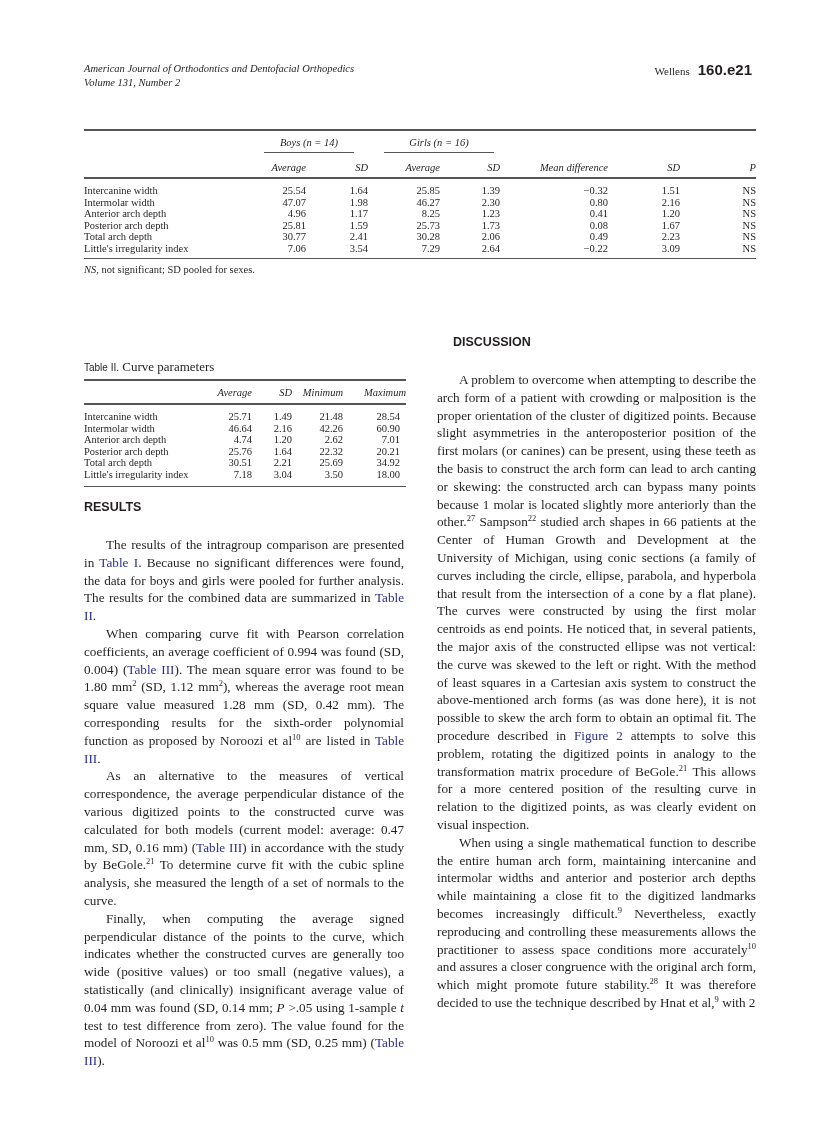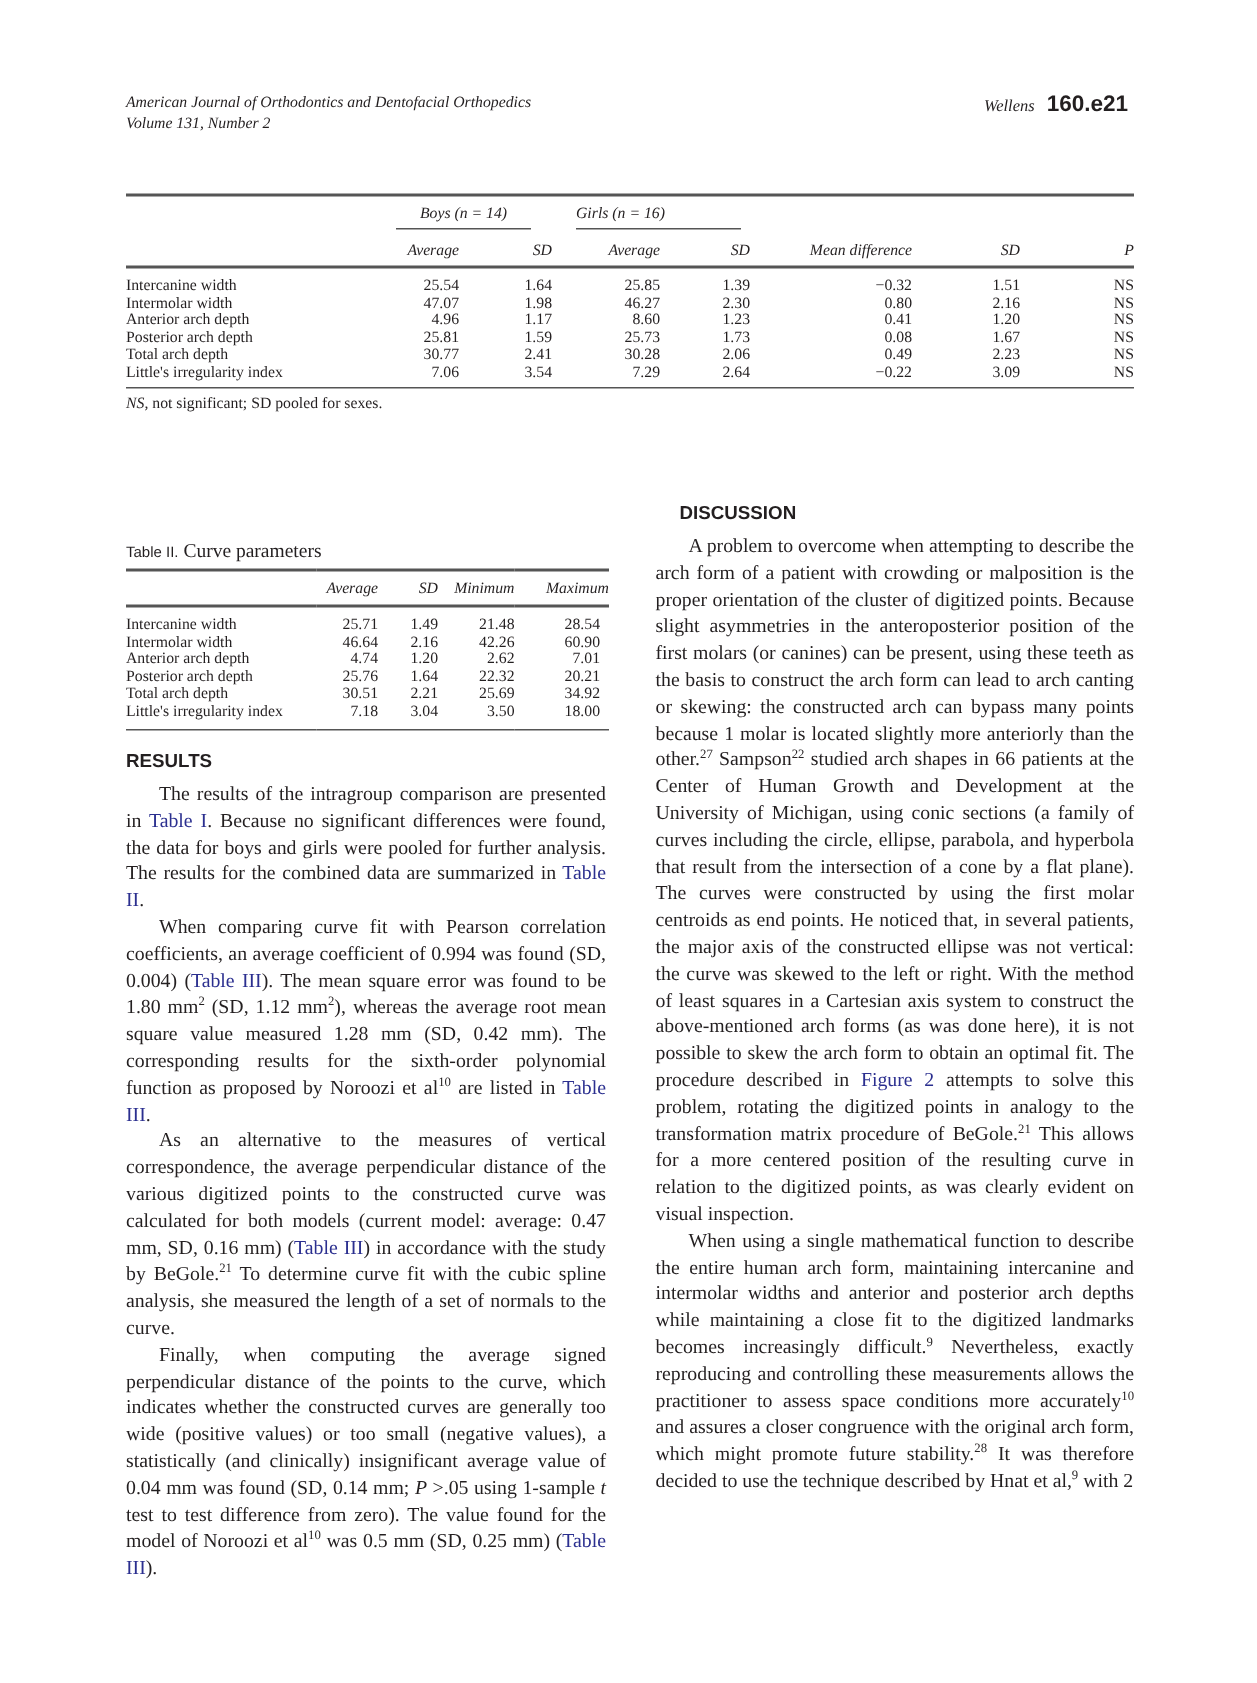--- a/index.html
+++ b/index.html
@@ -1,19 +1,19 @@
 <!DOCTYPE html>
 <html><head>
 <meta charset="utf-8">
 <style>
   html, body { margin:0; padding:0; background:#ffffff; }
   body { width:838px; height:1122px; position:relative; overflow:hidden; color:#231f20; font-family:"Liberation Serif", serif; }
   .hdr-left { position:absolute; left:84px; top:62px; font-style:italic; font-size:10.5px; line-height:13.5px; }
   .hdr-right { position:absolute; right:86px; top:61px; font-size:11px; }
-  .hdr-right .auth { font-style:italic; margin-right:8px; }
+  .hdr-right .auth { margin-right:8px; }
   .hdr-right .page { font-family:Liberation Sans, sans-serif; font-weight:bold; font-size:15px; }
 
   .tcap { font-size:13px; }
   .tcap .tl { font-family:"Liberation Sans", sans-serif; font-size:10px; }
   table { border-collapse:collapse; font-size:10.5px; }
   td, th { padding:0; font-weight:normal; }
   .rule-thick { border-top:2px solid #555; }
 
   #t1 { position:absolute; left:84px; top:125px; width:672px; }
   #t1 table { width:672px; }
@@ -29,21 +29,21 @@
   .foot i { font-style:italic; }
 
   #t2 { position:absolute; left:84px; top:335px; width:322px;margin-top:24px; }
   #t2 table { width:322px; }
   #t2 thead th { font-style:italic; height:22px; }
   #t2 tbody td { height:11.6px; line-height:11.6px; }
   #t2 tbody tr:first-child td { padding-top:6px; }
   #t2 tbody tr:last-child td { padding-bottom:5px; }
 
   .sec { font-family:"Liberation Sans", sans-serif; font-weight:bold; font-size:12.5px; position:absolute;padding-left:16px; }
-  .col { position:absolute; font-size:13.2px; line-height:17.8px; text-align:justify; }
+  .col { position:absolute; font-size:13.2px; line-height:17.8px; text-align:justify;margin-top:16px; }
   .col p { margin:0; text-indent:22px; }
   .lnk { color:#2b2f8f; }
   sup { font-size:8.5px; line-height:0; vertical-align:5px; }
 </style>
 </head>
 <body>
 
 <div class="hdr-left">
   <div>American Journal of Orthodontics and Dentofacial Orthopedics</div>
   <div>Volume 131, Number 2</div>
@@ -63,21 +63,21 @@
         <col style="width:108px">
         <col style="width:72px">
         <col style="width:76px">
     </colgroup>
     <thead>
       <tr class="grp rule-thick">
         <th></th>
         <th colspan="2" style="text-align:center;">
             <div class="u" style="margin:0 14px 0 30px; padding-bottom:4px;">Boys (n = 14)</div>
           </th>
-        <th colspan="2" style="text-align:left;">
+        <th colspan="2" style="text-align:center;">
             <div class="u" style="margin:0 6px 0 16px; padding-bottom:4px;">Girls (n = 16)</div>
           </th>
         <th></th>
           <th></th>
           <th></th>
       </tr>
       <tr class="sub">
         <th></th>
         <th class="num">Average</th>
         <th class="num">SD</th>
@@ -106,21 +106,21 @@
           <td class="num">46.27</td>
           <td class="num">2.30</td>
           <td class="num">0.80</td>
           <td class="num">2.16</td>
           <td class="num">NS</td>
         </tr>
       <tr>
           <td class="lbl">Anterior arch depth</td>
           <td class="num">4.96</td>
           <td class="num">1.17</td>
-          <td class="num">8.60</td>
+          <td class="num">8.25</td>
           <td class="num">1.23</td>
           <td class="num">0.41</td>
           <td class="num">1.20</td>
           <td class="num">NS</td>
         </tr>
       <tr>
           <td class="lbl">Posterior arch depth</td>
           <td class="num">25.81</td>
           <td class="num">1.59</td>
           <td class="num">25.73</td>

